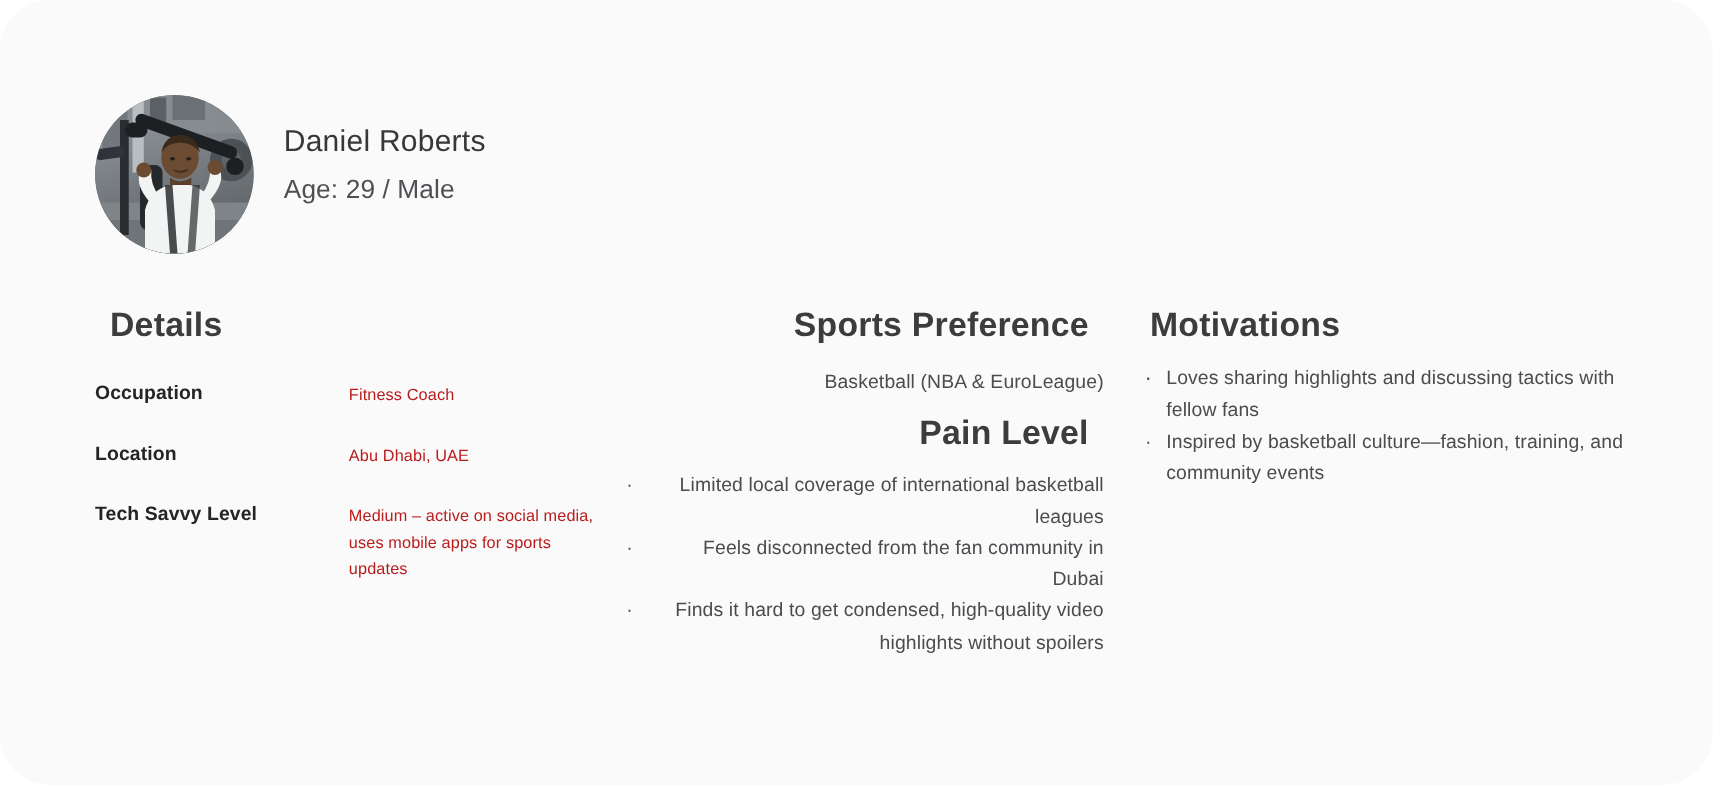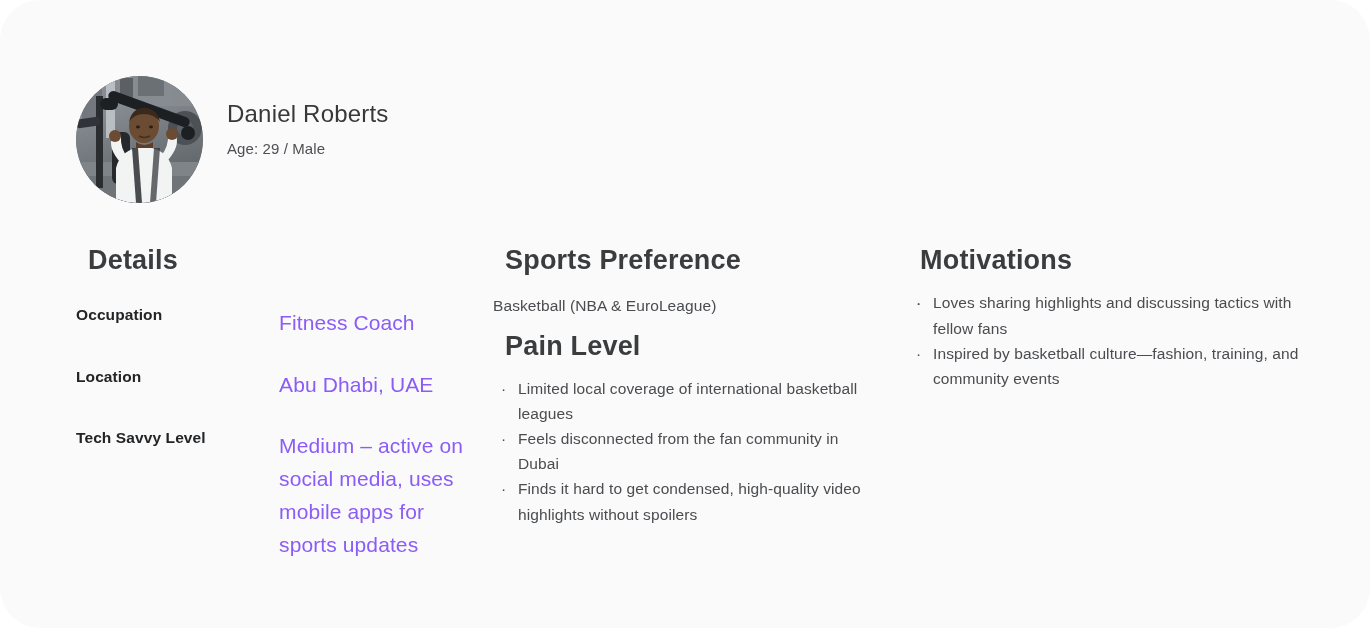--- a/index.html
+++ b/index.html
@@ -51,40 +51,40 @@
   .persona-name {
     font-size: 24px;
     font-weight: 400;
     color: #37383a;
     letter-spacing: 0.2px;
     line-height: 1.15;
     white-space: nowrap;
   }
   .persona-meta {
     margin-top: 12px;
-    font-size: 15px;
+    font-size: 21px;
     font-weight: 400;
     color: #4d4f52;
     letter-spacing: 0.1px;
     white-space: nowrap;
   }
 
   
   .columns {
     position: absolute;
     top: 232px;
     left: 0;
     width: 1370px;
   }
   .col {
     position: absolute;
     top: 0;
   }
   .col-details { left: 76px;  width: 400px; }
-  .col-sports  { left: 493px; width: 390px; }
+  .col-sports  { left: 493px; width: 390px; text-align: right; }
   .col-motiv   { left: 908px; width: 395px; }
 
   h2.section-title {
     margin: 12px;
     font-size: 27px;
     font-weight: 700;
     color: #3b3c3e;
     letter-spacing: 0.2px;
     line-height: 1.2;
   }
@@ -100,23 +100,23 @@
   .detail-label {
     font-size: 15.5px;
     font-weight: 700;
     color: #232426;
     white-space: nowrap;
     padding-right: 20px;
     width: 196px;
     letter-spacing: 0.1px;
   }
   .detail-value {
-    font-size: 21px;
+    font-size: 13px;
     font-weight: 400;
-    color: #8b5cf6;
+    color: #b91c1c;
     line-height: 1.58;
     letter-spacing: 0.1px;
     width: 190px;
   }
   .details-table tr:last-child td { padding-bottom: 0; }
 
   
   .section-para {
     margin: 18px 0 0 0;
     font-size: 15.5px;

